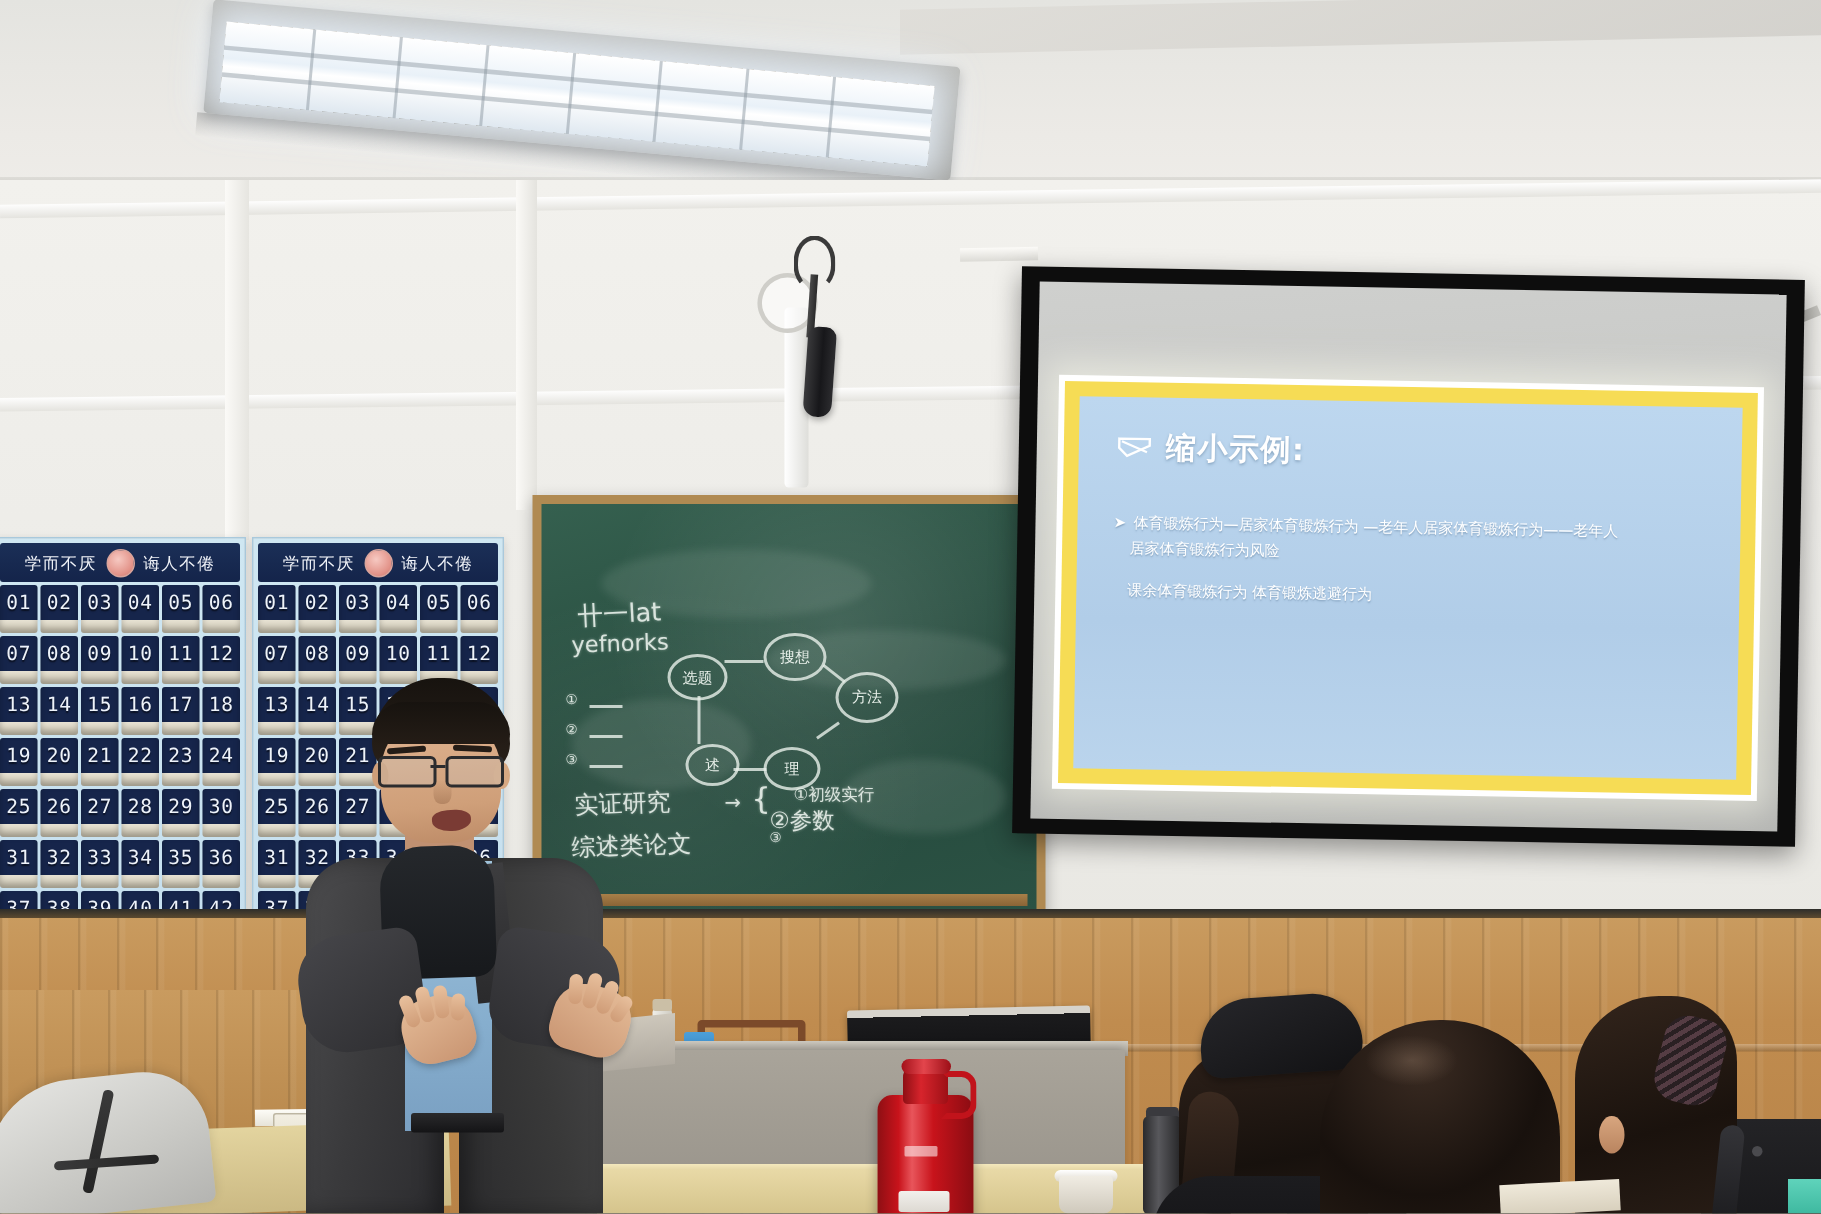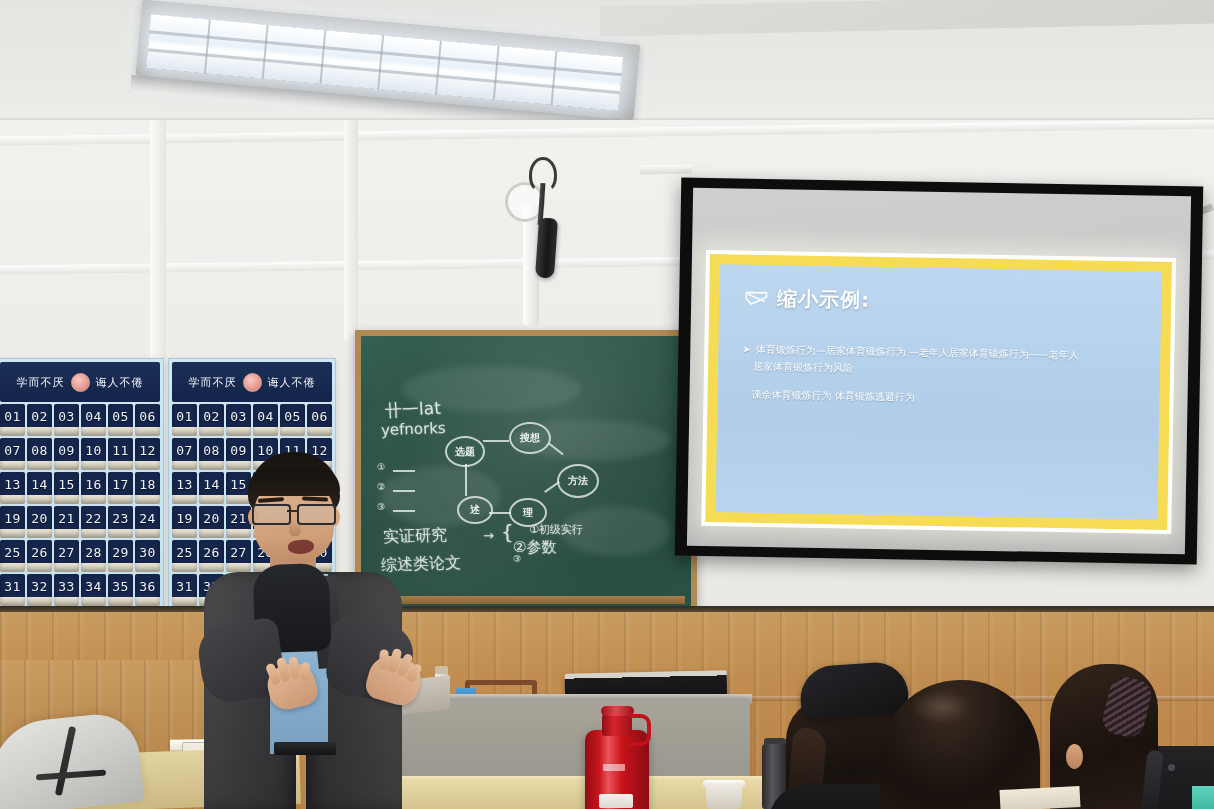--- a/index.html
+++ b/index.html
@@ -67,21 +67,21 @@
     background:linear-gradient(90deg,#f7f6f2,#d9d8d3);}
   #bracket-ring{left:1160px;top:222px;width:26px;height:26px;
     border:5px solid #8d8c87;border-radius:50%;background:#4a4a48;}
   #bracket-arm{left:1178px;top:210px;width:36px;height:7px;
     background:linear-gradient(90deg,#9a9994,#c9c8c3);transform:rotate(-22deg);}
   #screen-cable{left:1171px;top:196px;width:2px;height:36px;background:#8b8a85;transform:rotate(10deg);}
 
   
   .pocket-board{background:linear-gradient(180deg,#cfe7f2,#c2dced);
     border:1px solid #a9c9dc;box-shadow:0 2px 6px rgba(0,0,0,.14);}
-  .pb-banner{position:relative;height:40px;margin:3px 3px 2px 3px;
+  .pb-banner{position:relative;height:26px;margin:3px 3px 2px 3px;
     background:linear-gradient(180deg,#1b2f57,#14244a);
     display:flex;align-items:center;justify-content:center;gap:6px;border-radius:2px;}
   .pb-banner .mot{color:#f0f3f8;font-size:11px;letter-spacing:1px;
     font-family:"DejaVu Sans",sans-serif;white-space:nowrap;}
   .pb-seal{width:17px;height:17px;border-radius:50%;
     background:radial-gradient(circle at 40% 35%,#f6c9c2,#e3948a 65%,#c9736b);
     border:1px solid #d8a59c;flex:none;}
   .pb-grid{display:grid;grid-template-columns:repeat(6,1fr);gap:2px;padding:0 3px 3px 3px;}
   .pocket{height:32px;position:relative;
     background:linear-gradient(180deg,#16254b 0%,#16254b 72%,#e7e2d3 73%,#cfc8b4 100%);
@@ -101,21 +101,21 @@
       radial-gradient(ellipse at 60% 30%,rgba(255,255,255,.12),transparent 55%),
       radial-gradient(ellipse at 25% 70%,rgba(255,255,255,.07),transparent 50%),
       linear-gradient(165deg,#35604f,#25493c 55%,#2b5244);
     overflow:hidden;}
   .chalk-smear{position:absolute;background:rgba(225,235,230,.10);
     border-radius:50%;filter:blur(3px);}
   .chalk{position:absolute;color:#e8f0ea;font-family:"DejaVu Sans",sans-serif;
     text-shadow:0 0 2px rgba(232,240,234,.5);opacity:.92;}
   .chalk-circle{position:absolute;border:2px solid rgba(232,240,234,.8);
     border-radius:50%;display:flex;align-items:center;justify-content:center;
-    color:#e8f0ea;font-size:10px;font-family:"DejaVu Sans",sans-serif;font-weight:bold;}
+    color:#e8f0ea;font-size:10px;font-family:"DejaVu Sans",sans-serif;}
   .chalk-line{position:absolute;background:rgba(232,240,234,.8);height:2px;}
   #board-tray{left:355px;top:596px;width:330px;height:8px;
     background:linear-gradient(180deg,#a87f48,#8a6436);}
 
   
   #screen-frame{left:678px;top:182px;width:522px;height:378px;
     background:#0d0d0d;transform:rotate(1.0deg);
     box-shadow:0 6px 18px rgba(0,0,0,.4);}
   #screen-surface{position:absolute;left:12px;top:10px;width:498px;height:358px;
     background:linear-gradient(175deg,#cfd0ce,#c2c3c1 55%,#b4b5b3);overflow:hidden;}
@@ -768,21 +768,21 @@
       <div class="chalk-smear" style="left:40px;top:30px;width:180px;height:46px;"></div>
       <div class="chalk-smear" style="left:150px;top:84px;width:160px;height:40px;"></div>
       <div class="chalk-smear" style="left:20px;top:130px;width:120px;height:60px;"></div>
       <div class="chalk-smear" style="left:200px;top:170px;width:110px;height:50px;"></div>
 
       <div class="chalk" style="left:24px;top:62px;font-size:17px;transform:rotate(-3deg);">卄一lat</div>
       <div class="chalk" style="left:20px;top:84px;font-size:15px;transform:rotate(-2deg);">yefnorks</div>
 
       <div class="chalk-circle" style="left:84px;top:100px;width:36px;height:27px;">选题</div>
       <div class="chalk-circle" style="left:148px;top:86px;width:38px;height:28px;">搜想</div>
-      <div class="chalk-circle" style="left:196px;top:128px;width:38px;height:30px;">方法</div>
+      <div class="chalk-circle" style="left:196px;top:112px;width:38px;height:30px;">方法</div>
       <div class="chalk-circle" style="left:96px;top:160px;width:32px;height:24px;">述</div>
       <div class="chalk-circle" style="left:148px;top:162px;width:34px;height:25px;">理</div>
 
       <div class="chalk-line" style="left:122px;top:104px;width:26px;"></div>
       <div class="chalk-line" style="left:104px;top:128px;width:2px;height:32px;"></div>
       <div class="chalk-line" style="left:182px;top:150px;width:18px;transform:rotate(-35deg);"></div>
       <div class="chalk-line" style="left:128px;top:176px;width:22px;"></div>
       <div class="chalk-line" style="left:186px;top:112px;width:18px;transform:rotate(38deg);"></div>
 
       <div class="chalk" style="left:16px;top:126px;font-size:9px;">①</div>

